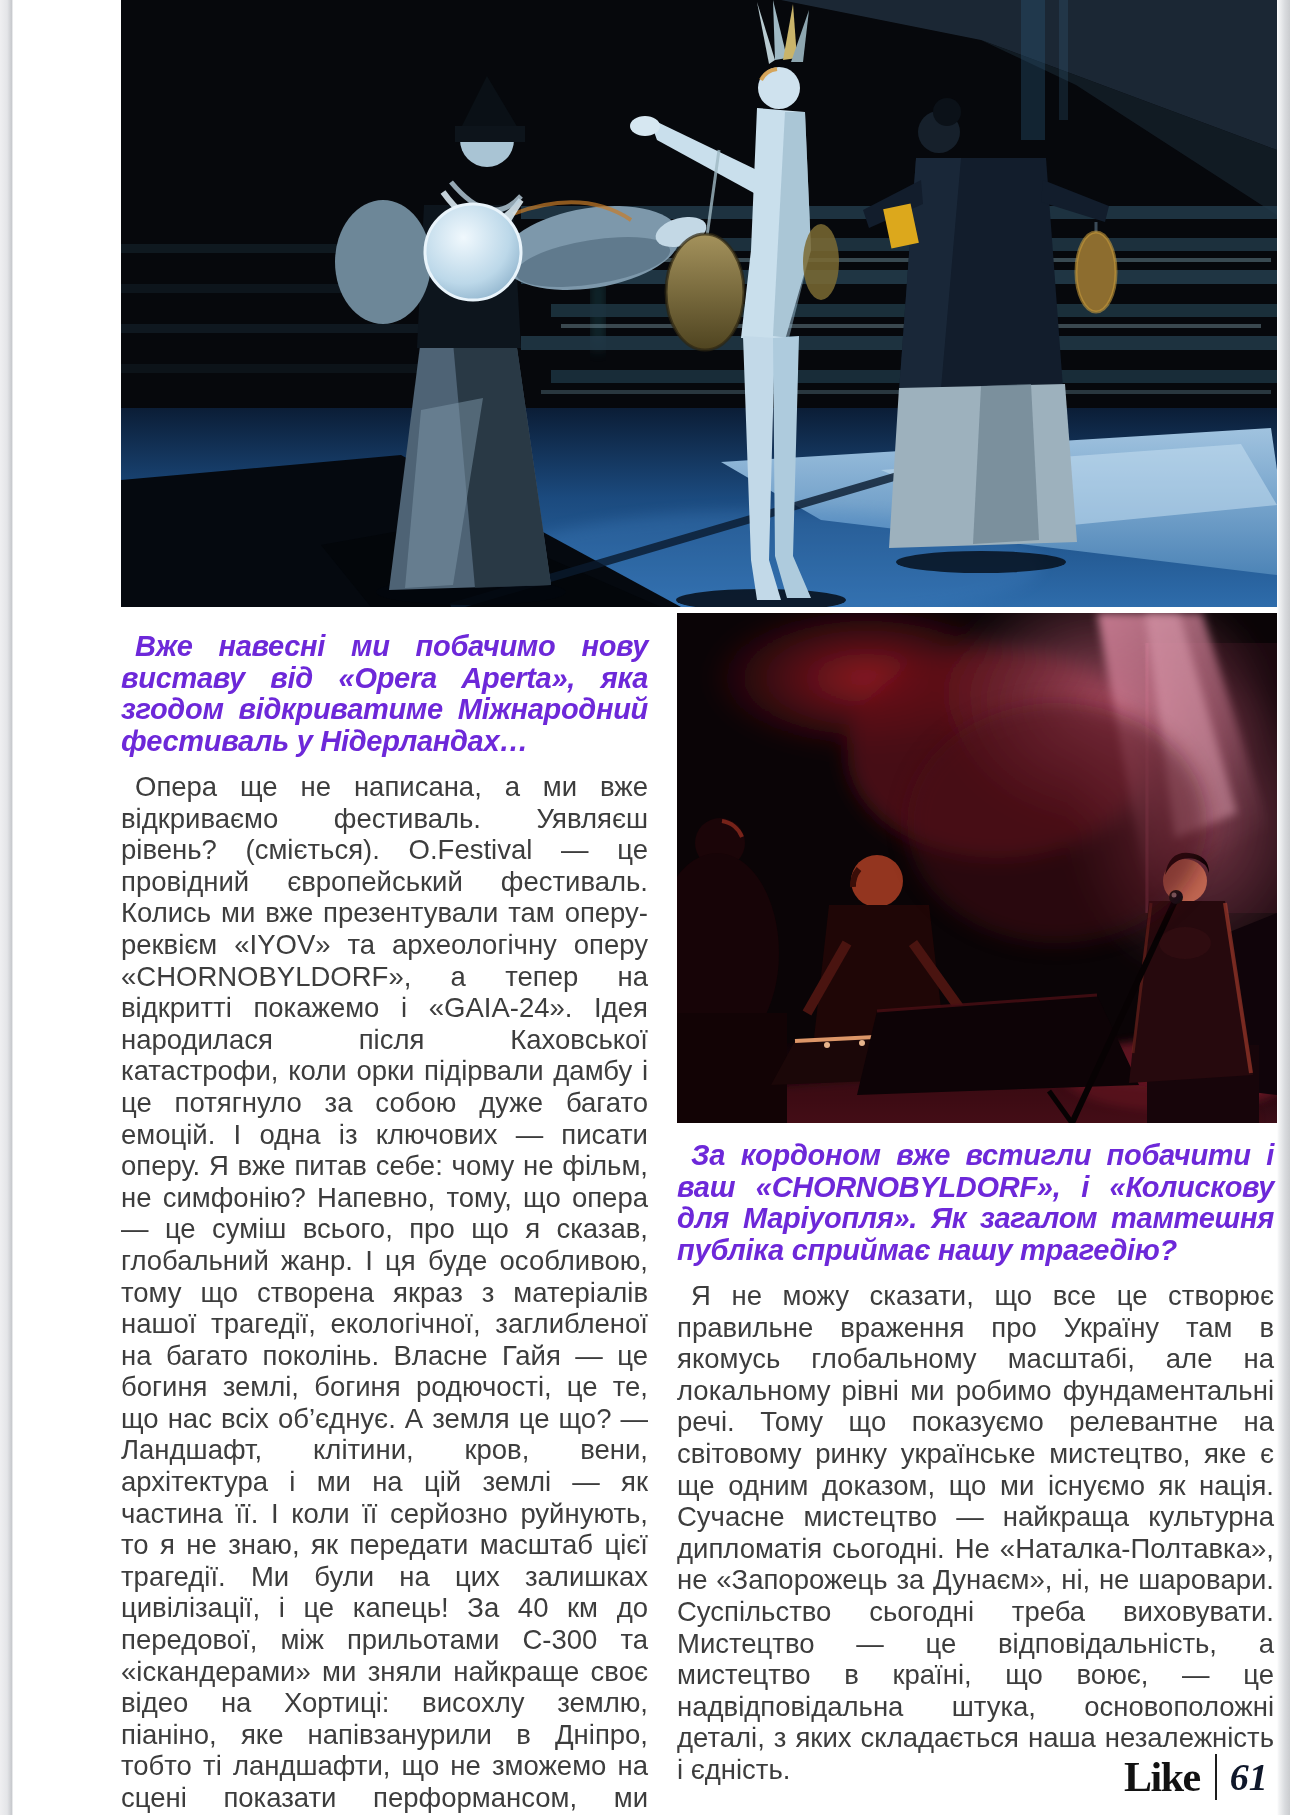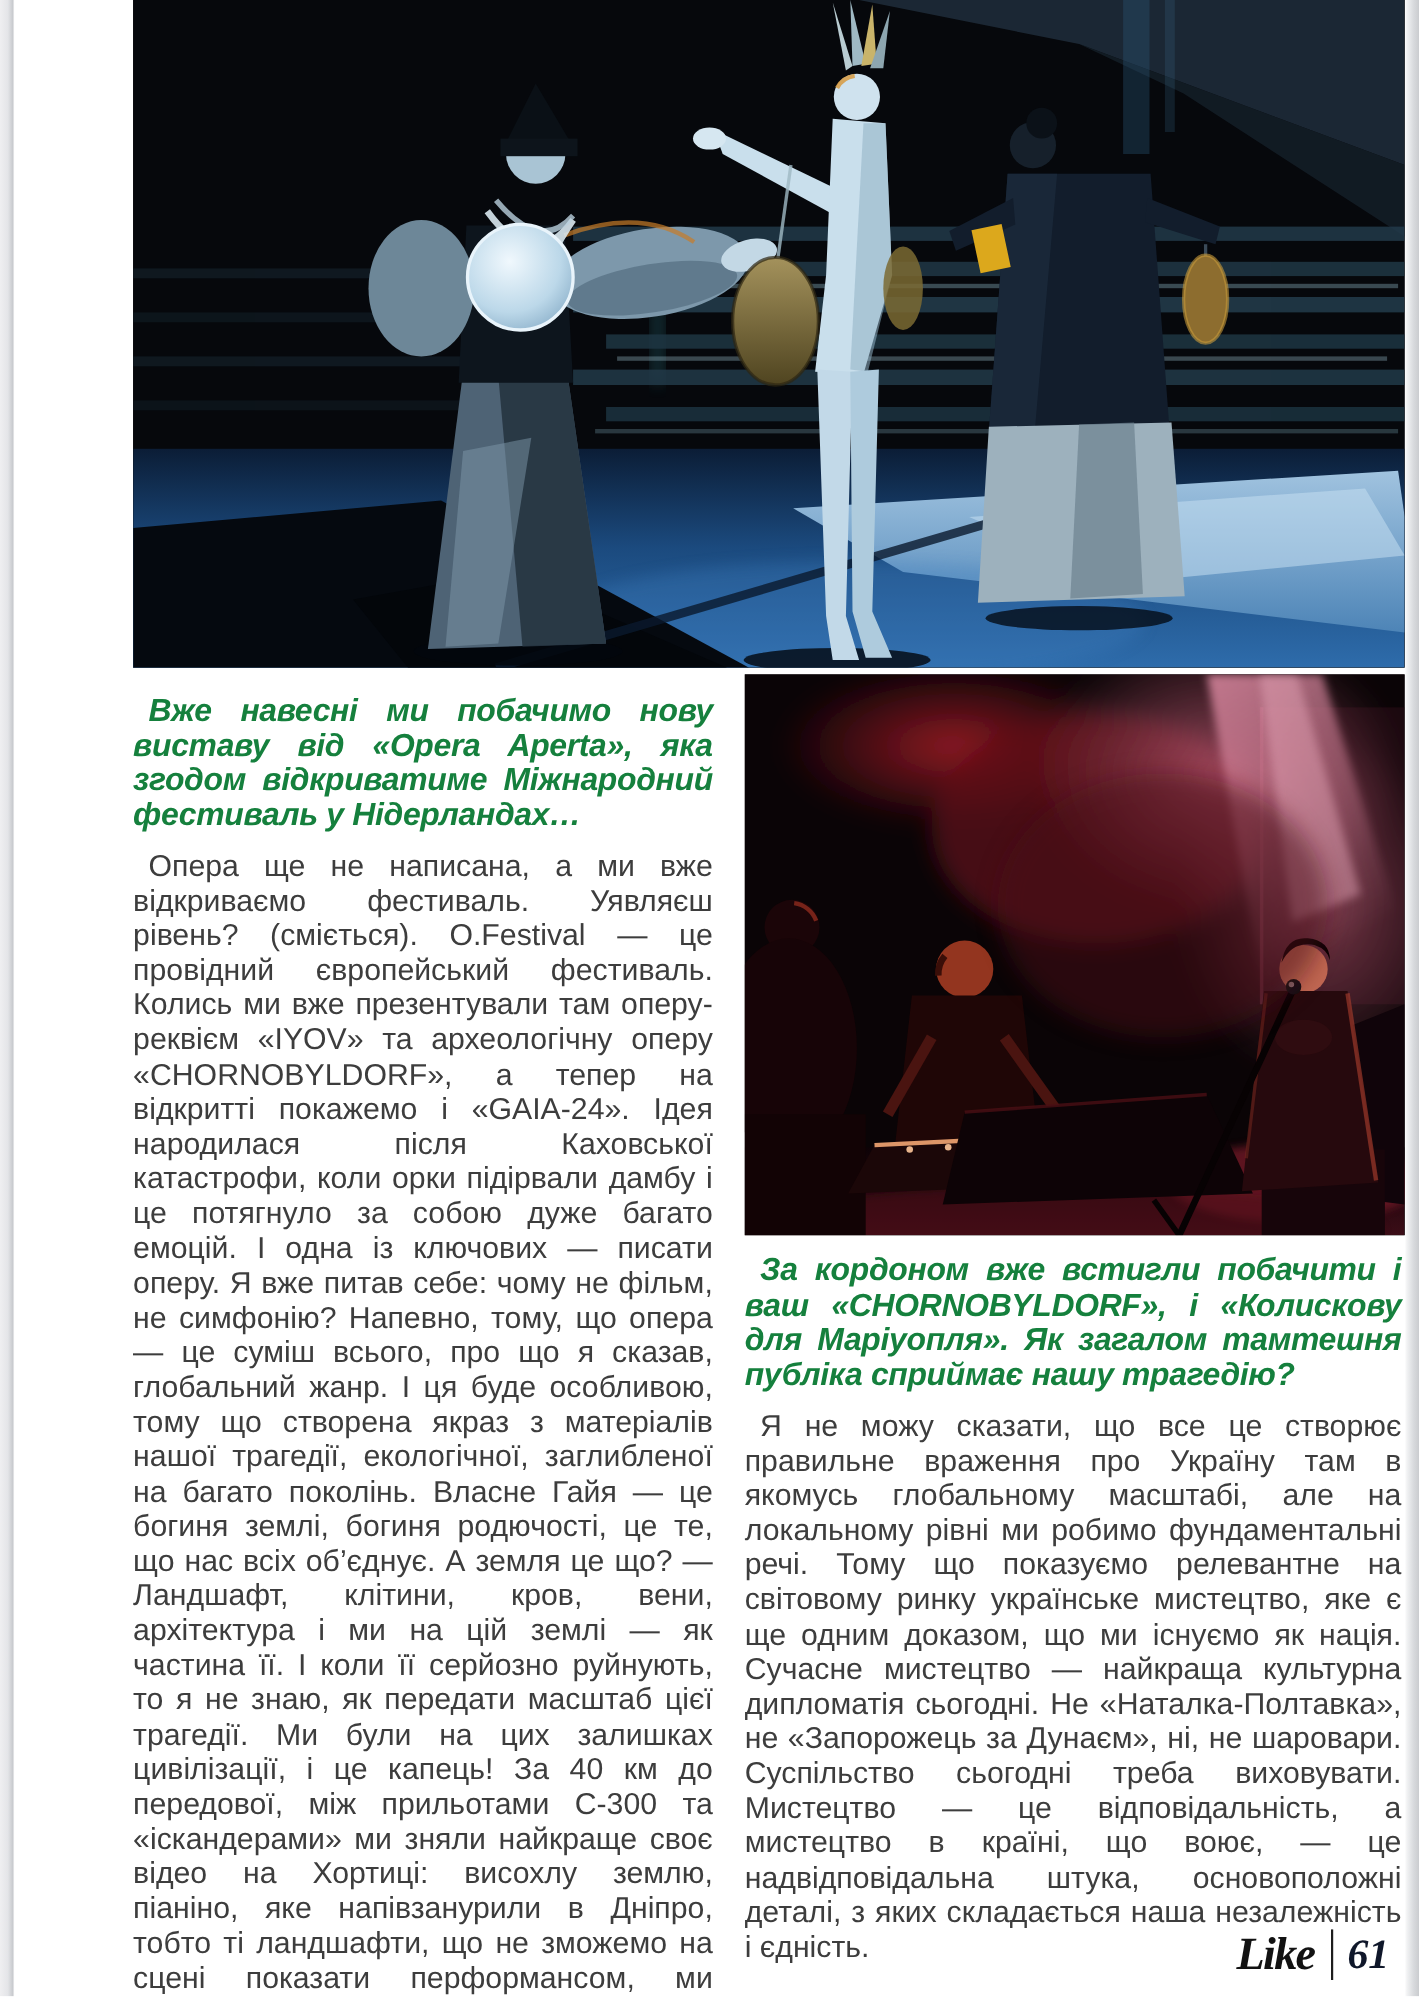--- a/index.html
+++ b/index.html
@@ -5,24 +5,24 @@
   html,body{margin:0;padding:0;background:#ffffff;}
   .page{position:relative;width:1290px;height:1815px;background:#ffffff;overflow:hidden;font-family:"Liberation Sans",sans-serif;}
   .edge-left{position:absolute;left:0;top:0;width:13px;height:1815px;background:linear-gradient(to right,#efeff1 0%,#e4e5e8 55%,#c7c9cd 90%,#fdfdfd 100%);}
   .edge-right{position:absolute;right:0;top:0;width:13px;height:1815px;background:linear-gradient(to left,#cacccf 0%,#d9dbde 40%,#f2f3f4 85%,#ffffff 100%);}
   figure{margin:0;padding:0;}
   .photo-top{position:absolute;left:121px;top:0;width:1156px;height:607px;overflow:hidden;background:#06080c;}
   .photo-red{position:absolute;left:677px;top:613px;width:600px;height:510px;overflow:hidden;background:#0a0406;}
   .photo-top svg,.photo-red svg{display:block;width:100%;height:100%;}
   .col-left{position:absolute;left:121px;top:631px;width:527px;}
   .col-right-text{position:absolute;left:677px;top:1140px;width:597px;}
-  p.lead{font-style:italic;font-weight:700;font-size:29px;line-height:31.5px;color:#15803d;text-align:justify;text-indent:14px;margin:0 0 14px 0;letter-spacing:-0.3px;}
+  p.lead{font-style:italic;font-weight:700;font-size:29px;line-height:31.5px;color:#6d28d9;text-align:justify;text-indent:14px;margin:0 0 14px 0;letter-spacing:-0.3px;}
   p.body{font-weight:400;font-size:27.5px;line-height:31.6px;color:#3d3d3d;text-align:justify;text-indent:14px;margin:0;}
   .footer{position:absolute;left:1124px;top:1753px;display:flex;align-items:center;}
-  .brand{font-family:"Liberation Serif",serif;font-style:italic;font-weight:700;font-size:42px;color:#121212;letter-spacing:-1.5px;}
+  .brand{font-family:"Liberation Serif",serif;font-weight:700;font-size:42px;color:#121212;letter-spacing:-1.5px;}
   .vrule{width:2px;height:46px;background:#1d1d1d;margin:0 13px 0 15px;}
   .pagenum{font-family:"Liberation Serif",serif;font-style:italic;font-weight:700;font-size:38px;color:#0f172a;}
 </style>
 </head>
 <body>
 
 <div class="page">
 
   <div class="edge-left"></div>
   <div class="edge-right"></div>

